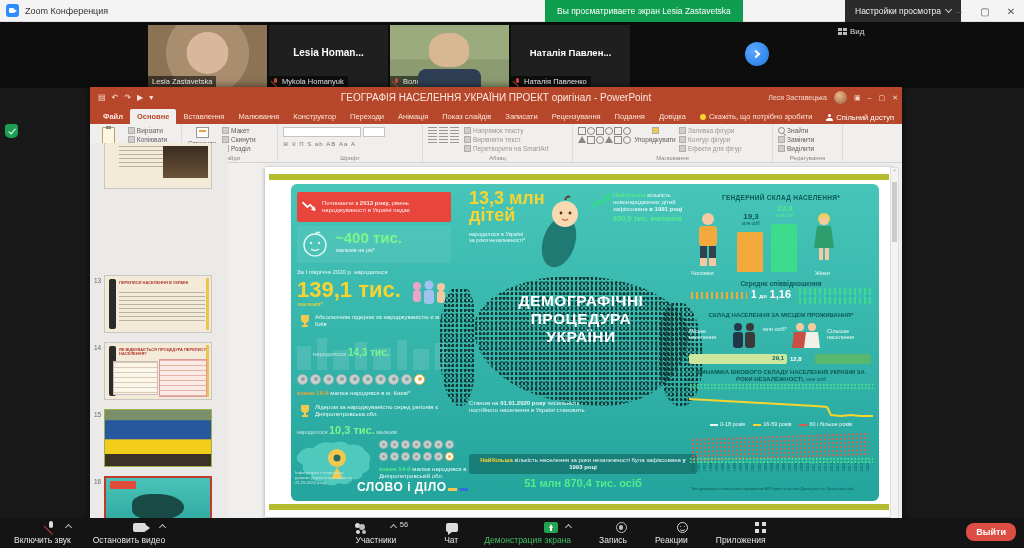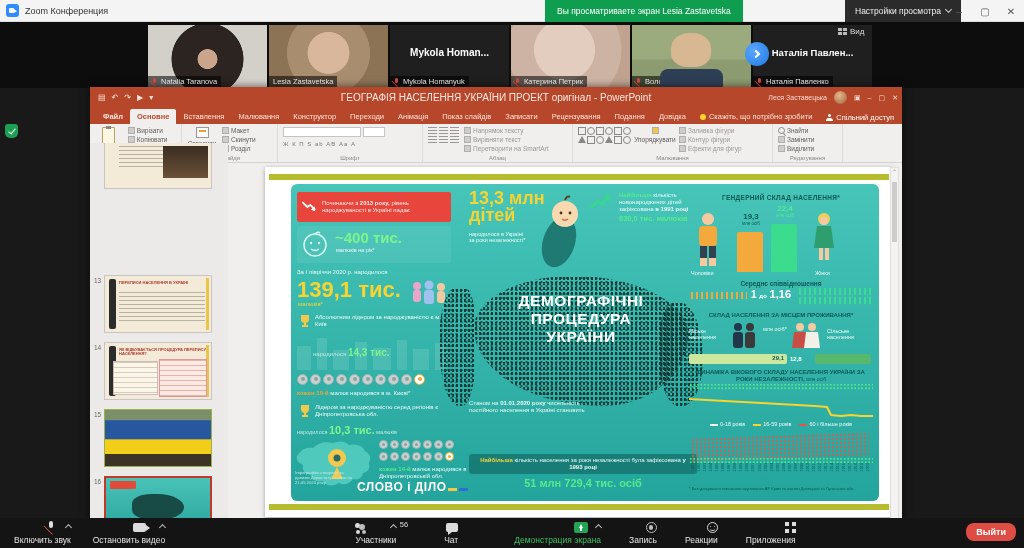--- a/index.html
+++ b/index.html
@@ -153,21 +153,21 @@
   .dniprorow b{font-size:11px;color:#7df58d}
   .ukrmap{position:absolute;left:0px;top:250px}
   .every14{position:absolute;left:88px;top:282px;width:92px;font-size:6px}
   .srcnote{position:absolute;left:4px;top:287px;width:58px;font-size:4.2px;color:#bfe8e2}
   .logo{position:absolute;left:66px;top:297px;font-size:12px;font-weight:bold;color:#fff;letter-spacing:.5px}
   .logo .chip{display:inline-block;width:9px;height:3px;margin-left:2px}
 
   .v133{position:absolute;left:178px;top:6px;width:95px;font-size:18px;line-height:.95;font-weight:bold;color:#f7d431}
   .l133{position:absolute;left:178px;top:47px;width:58px;font-size:5.5px}
   .babyill{position:absolute;left:238px;top:10px}
-  .maxrow,.minrow{position:absolute;left:298px;width:126px;display:flex;gap:6px}
+  .maxrow,.minrow{position:absolute;left:298px;width:126px;display:flex;gap:0}
   .maxrow{top:8px}.minrow{top:56px}
   .maxrow .txt,.minrow .txt{font-size:6px;width:96px}
   .statval{font-size:7.5px;font-weight:bold;margin-top:2px}
   .crowdblob{position:absolute;background-image:radial-gradient(rgba(16,54,51,.95) 1.1px,transparent 1.5px),radial-gradient(rgba(23,70,66,.8) 1px,transparent 1.4px);background-size:4px 5px,5px 4px}
   .cb-main{left:183px;top:92px;width:214px;height:130px;border-radius:46% 54% 40% 60%/40% 45% 55% 60%}
   .cb-l{left:148px;top:104px;width:36px;height:118px;border-radius:50% 30% 40% 60%}
   .cb-r{left:368px;top:118px;width:44px;height:104px;border-radius:40% 60% 50% 50%}
   .slide-title{position:absolute;left:183px;top:108px;width:214px;text-align:center;color:#fff;font-weight:bold;font-size:15.5px;line-height:1.25;letter-spacing:.5px}
   .popintro{position:absolute;left:178px;top:216px;width:128px;font-size:6px}
   .v417{position:absolute;left:178px;top:242px;font-size:19px;font-weight:bold;color:#f7d431}
@@ -244,42 +244,30 @@
     </div>
   <div class="wc" style="right:0">
     <span>–</span>
     <span>▢</span>
     <span>✕</span>
   </div>
 </div>
 
 <div class="abs strip">
   <div class="tiles">
-    <div class="tile p1">
-      <div class="nm">
-          <span class="micoff"></span>
-          <span>Natalia Taranova</span>
-        </div>
-    </div>
     <div class="tile p2">
       <div class="nm">
           <span>Lesia Zastavetska</span>
         </div>
     </div>
     <div class="tile">
-      <div class="center-name">Mykola  Homan...</div>
+      <div class="center-name">Lesia  Homan...</div>
       <div class="nm">
           <span class="micoff"></span>
           <span>Mykola Homanyuk</span>
-        </div>
-    </div>
-    <div class="tile p4">
-      <div class="nm">
-          <span class="micoff"></span>
-          <span>Катерина Петрик</span>
         </div>
     </div>
     <div class="tile p5">
       <div class="nm">
           <span class="micoff"></span>
           <span>Володимир Грицевич</span>
         </div>
     </div>
     <div class="tile">
       <div class="center-name" style="font-size:9.5px">Наталія Павлен...</div>
@@ -626,21 +614,21 @@
       <div class="crowdblob cb-l"></div>
       <div class="crowdblob cb-main"></div>
       <div class="crowdblob cb-r"></div>
       <div class="slide-title">
         <div>ДЕМОГРАФІЧНІ</div>
         <div>ПРОЦЕДУРА</div>
         <div>УКРАЇНИ</div>
       </div>
       <div class="popintro w"><span>Станом на</span> <b>01.01.2020 року</b> <span>чисельність постійного населення в Україні становить</span></div>
       <div class="maxpop w"><b class="yl">Найбільша</b> <span>кількість населення за роки незалежності була зафіксована</span> <b>у 1993 році</b></div>
-      <div class="v518">51 млн 729,4 тис. осіб</div>
+      <div class="v518">51 млн 870,4 тис. осіб</div>
 
       <div class="rhead" style="left:398px;top:10px;font-size:6.5px;letter-spacing:.3px">ГЕНДЕРНИЙ СКЛАД НАСЕЛЕННЯ*</div>
       <svg class="abs" style="left:404px;top:28px" width="26" height="56" viewBox="0 0 26 56">
         <circle cx="13" cy="7" r="6" fill="#f6c9a0"></circle>
           <rect x="4" y="14" width="18" height="20" rx="4" fill="#f3a93c"></rect>
         <rect x="5" y="34" width="7" height="12" fill="#30424e"></rect>
           <rect x="14" y="34" width="7" height="12" fill="#30424e"></rect>
         <rect x="5" y="46" width="7" height="8" fill="#f6c9a0"></rect>
           <rect x="14" y="46" width="7" height="8" fill="#f6c9a0"></rect>
       </svg>
@@ -758,21 +746,21 @@
         <span class="chev-u" style="margin-left:22px"></span>
       </span>
     <span>Участники</span>
   </div>
   <div class="bbtn" style="margin-left:48px">
     <span class="ic">
         <span class="bubble"></span>
       </span>
     <span>Чат</span>
   </div>
-  <div class="bbtn" style="margin-left:56px">
+  <div class="bbtn" style="margin-left:26px">
     <span class="ic">
         <span class="shareic"></span>
         <span class="chev-u" style="margin-left:8px"></span>
       </span>
     <span class="greenlbl">Демонстрация экрана</span>
   </div>
   <div class="bbtn" style="margin-left:28px">
     <span class="ic">
         <span class="recic"></span>
       </span>

